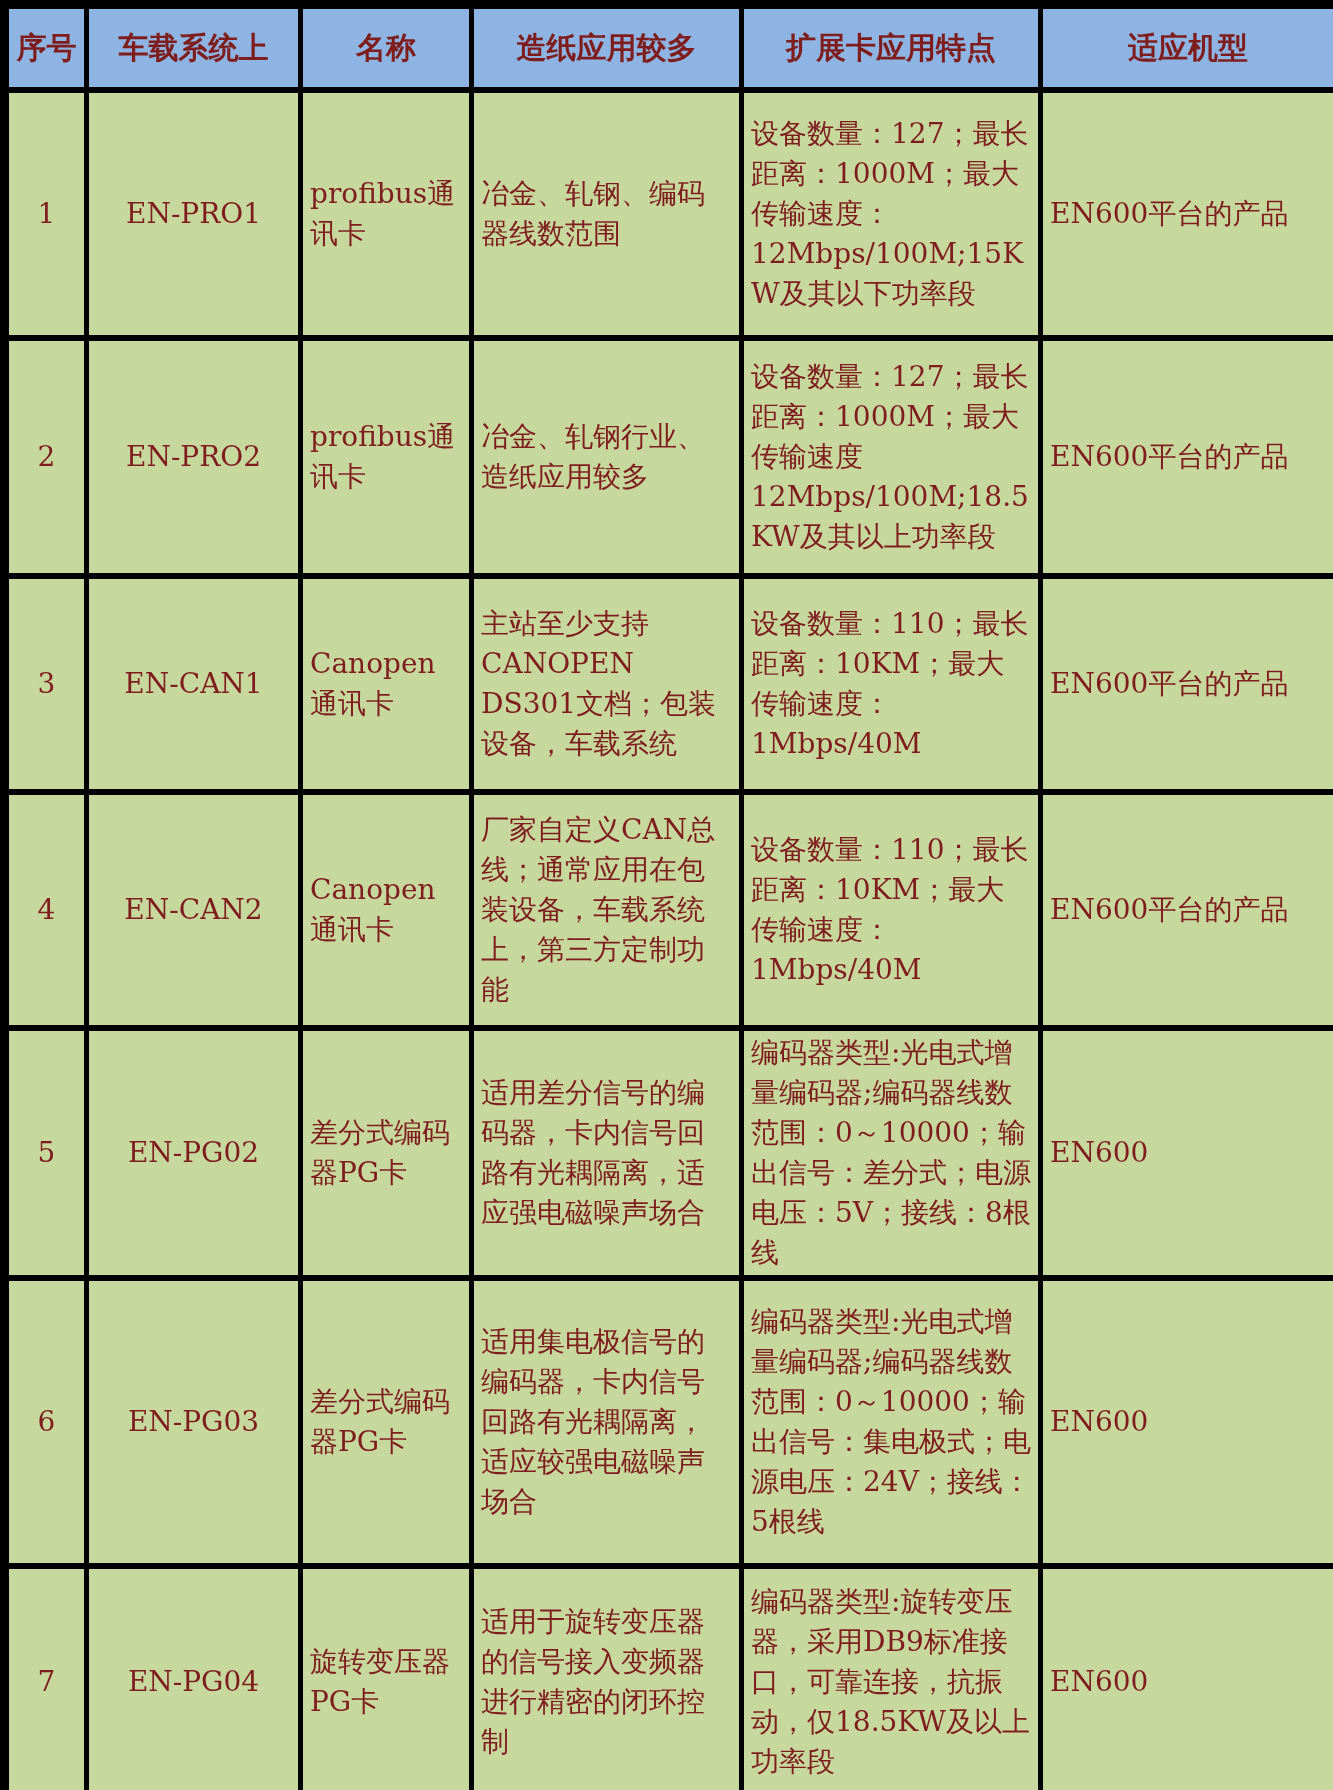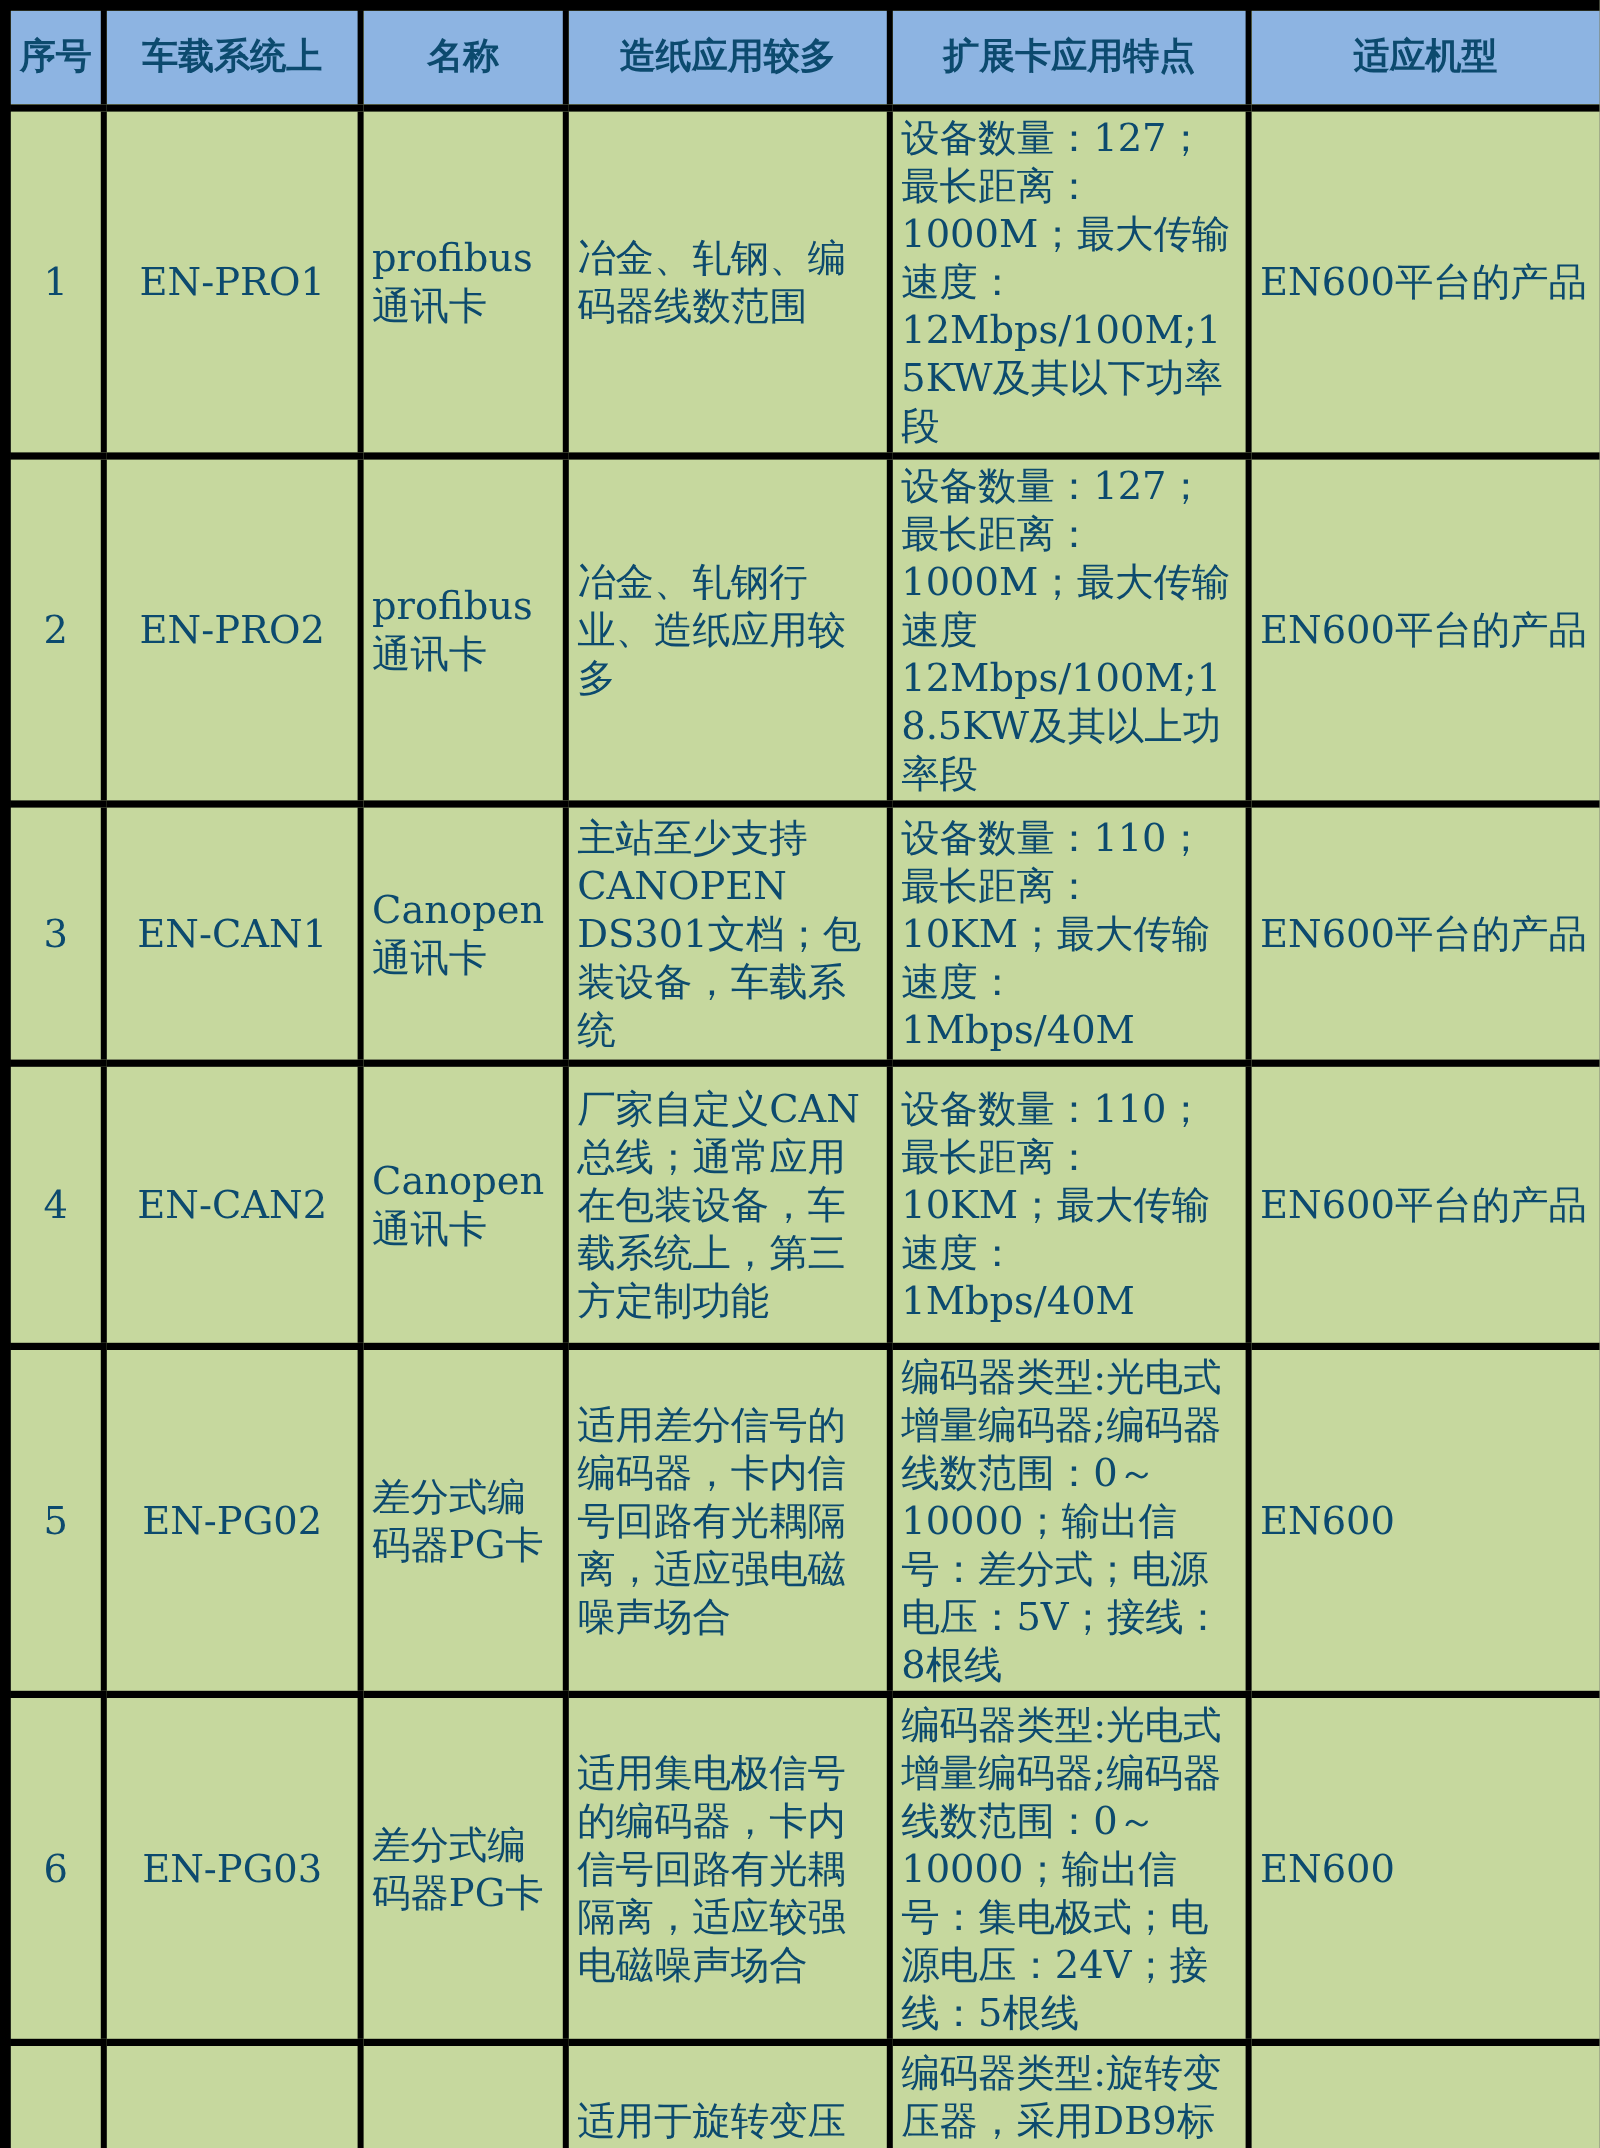--- a/index.html
+++ b/index.html
@@ -20,34 +20,34 @@
     height: 1790px;
     box-sizing: border-box;
     background: #c6d89e;
     border: 9px solid #000000;
   }
   th, td {
     border: 5px solid #000000;
     border-top-width: 6px;
     border-bottom-width: 6px;
     vertical-align: middle;
-    color: #0c4a6e;
+    color: #7f1d1d;
     padding: 2px 7px;
     overflow: hidden;
     word-break: break-word;
   }
   th {
     background: #8db4e2;
     font-weight: bold;
     font-size: 30px;
     text-align: center;
     line-height: 36px;
   }
   td {
-    font-size: 32px;
+    font-size: 28px;
     line-height: 40px;
   }
   td.center { text-align: center; }
   td.left   { text-align: left; }
   tr.hdr { height: 85px; }
   tr.r1 { height: 248px; }
   tr.r2 { height: 238px; }
   tr.r3 { height: 216px; }
   tr.r4 { height: 236px; }
   tr.r5 { height: 236px; }

